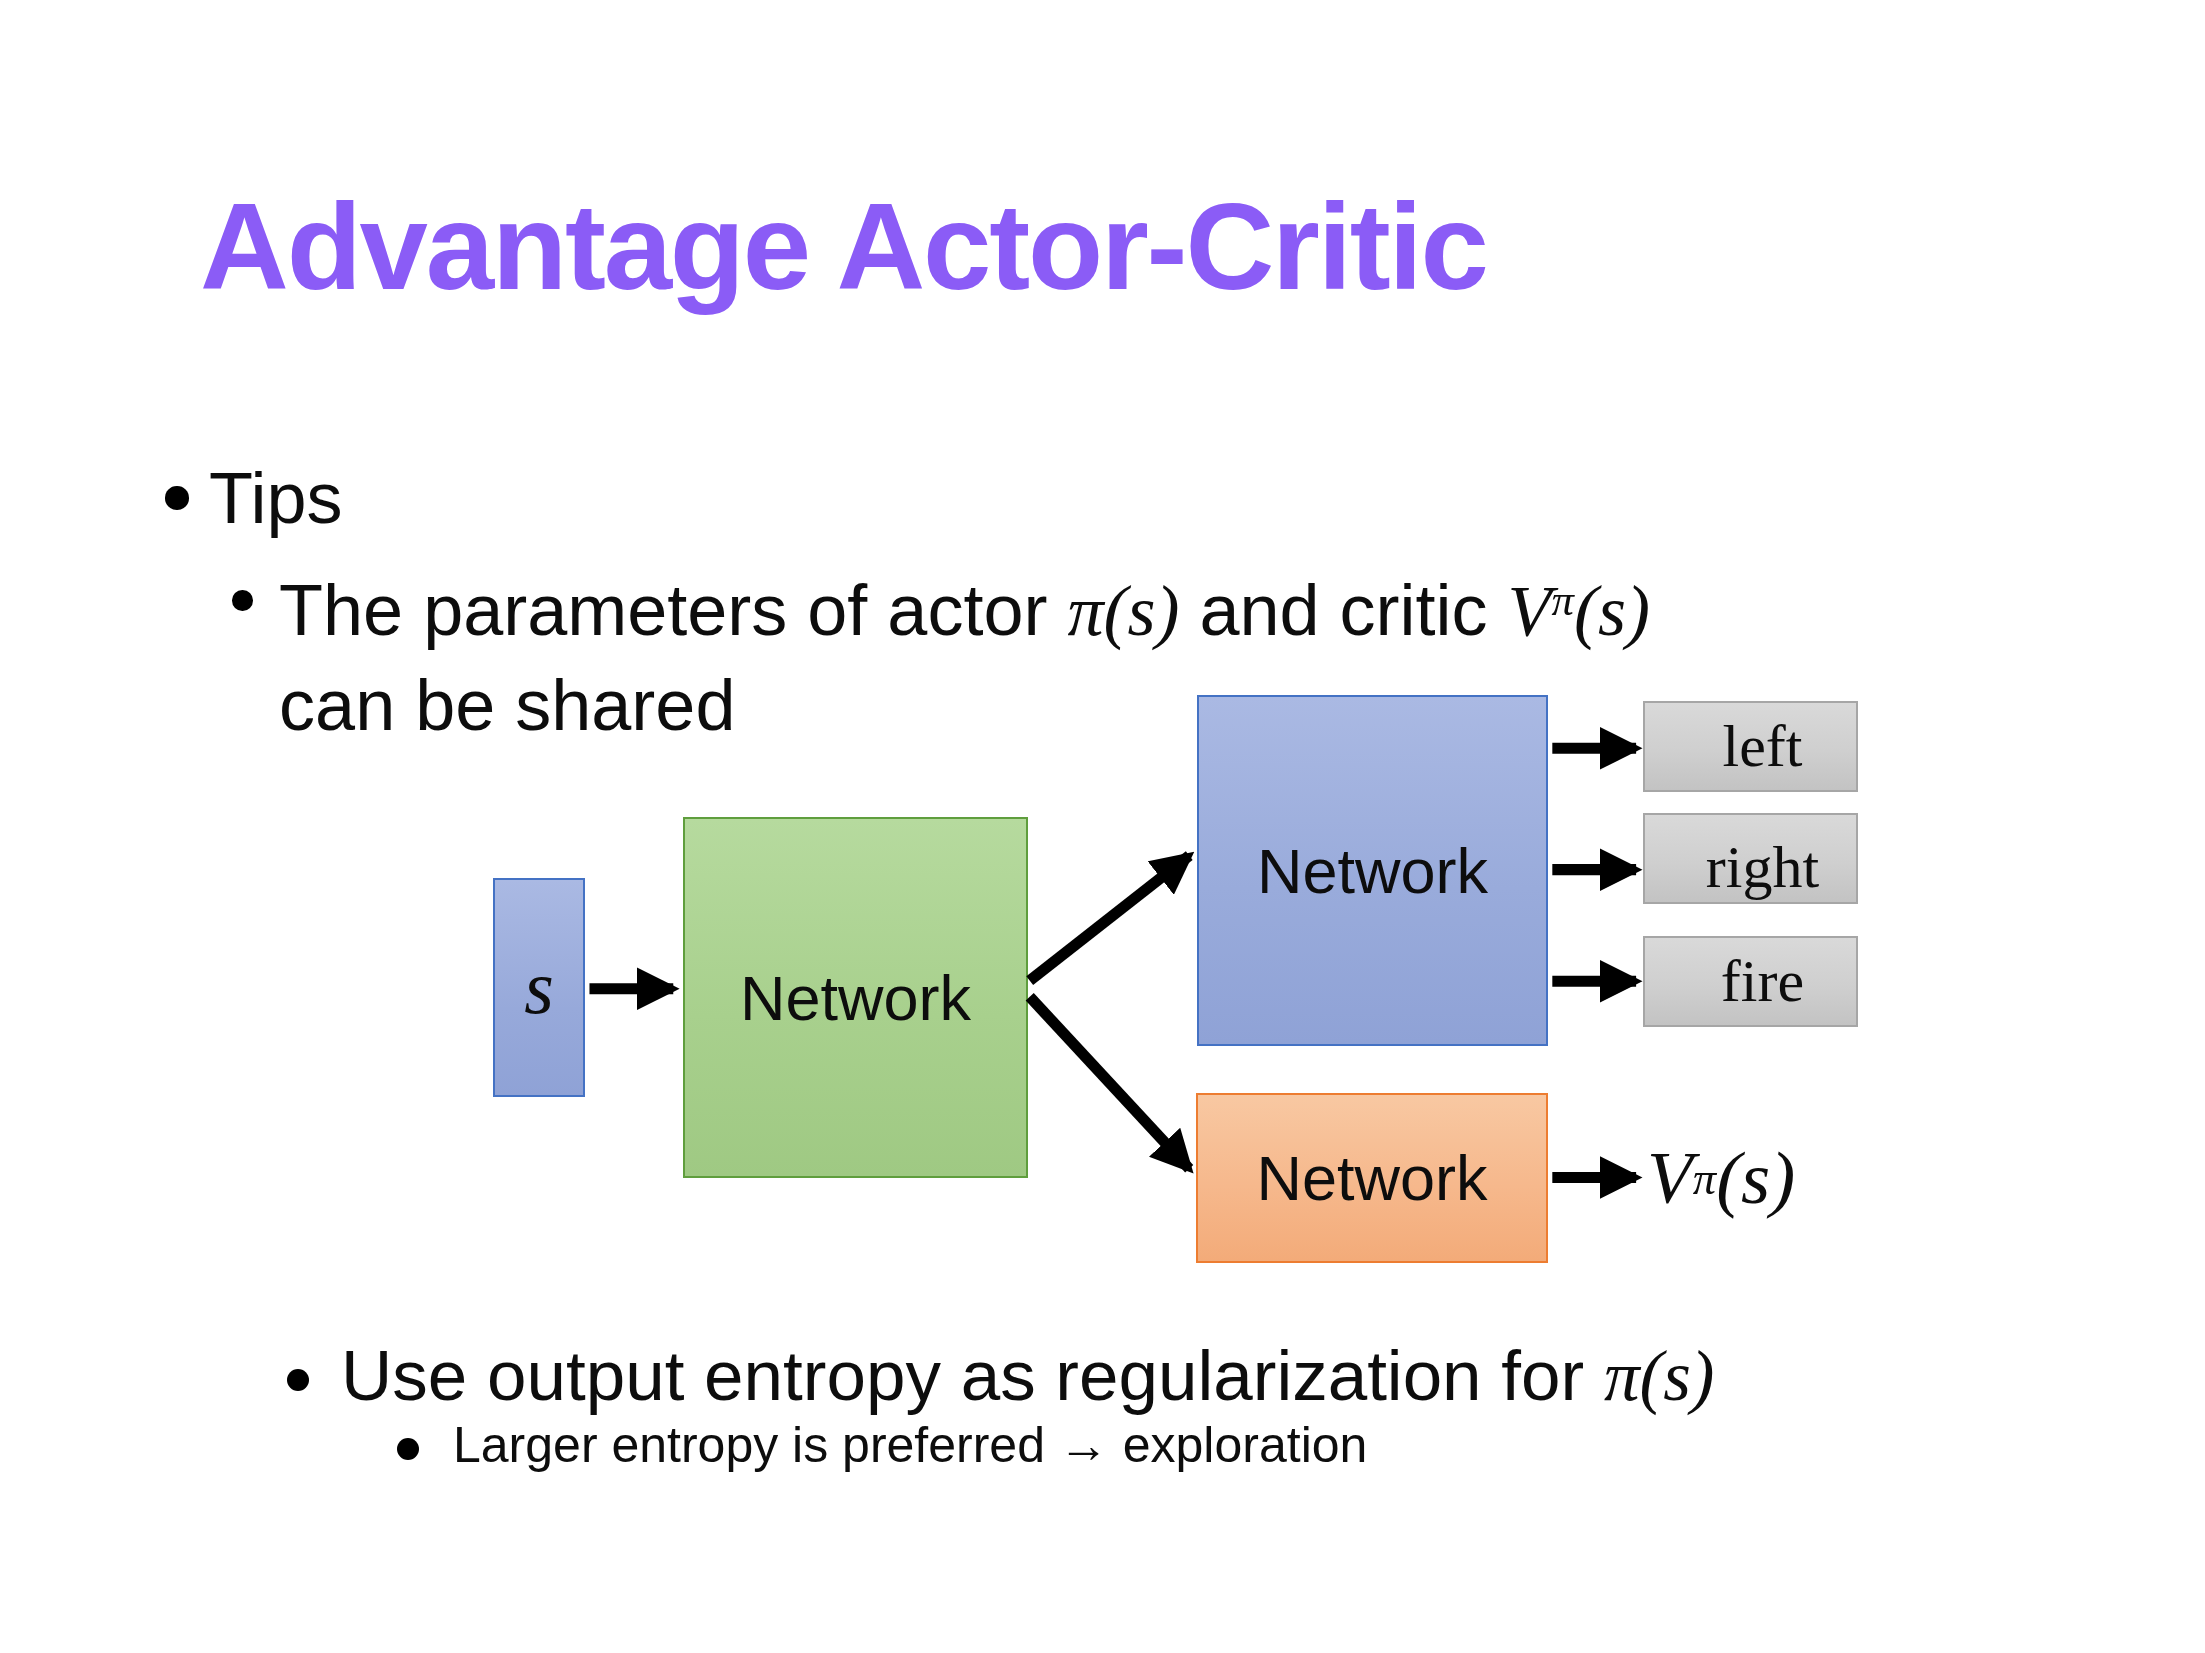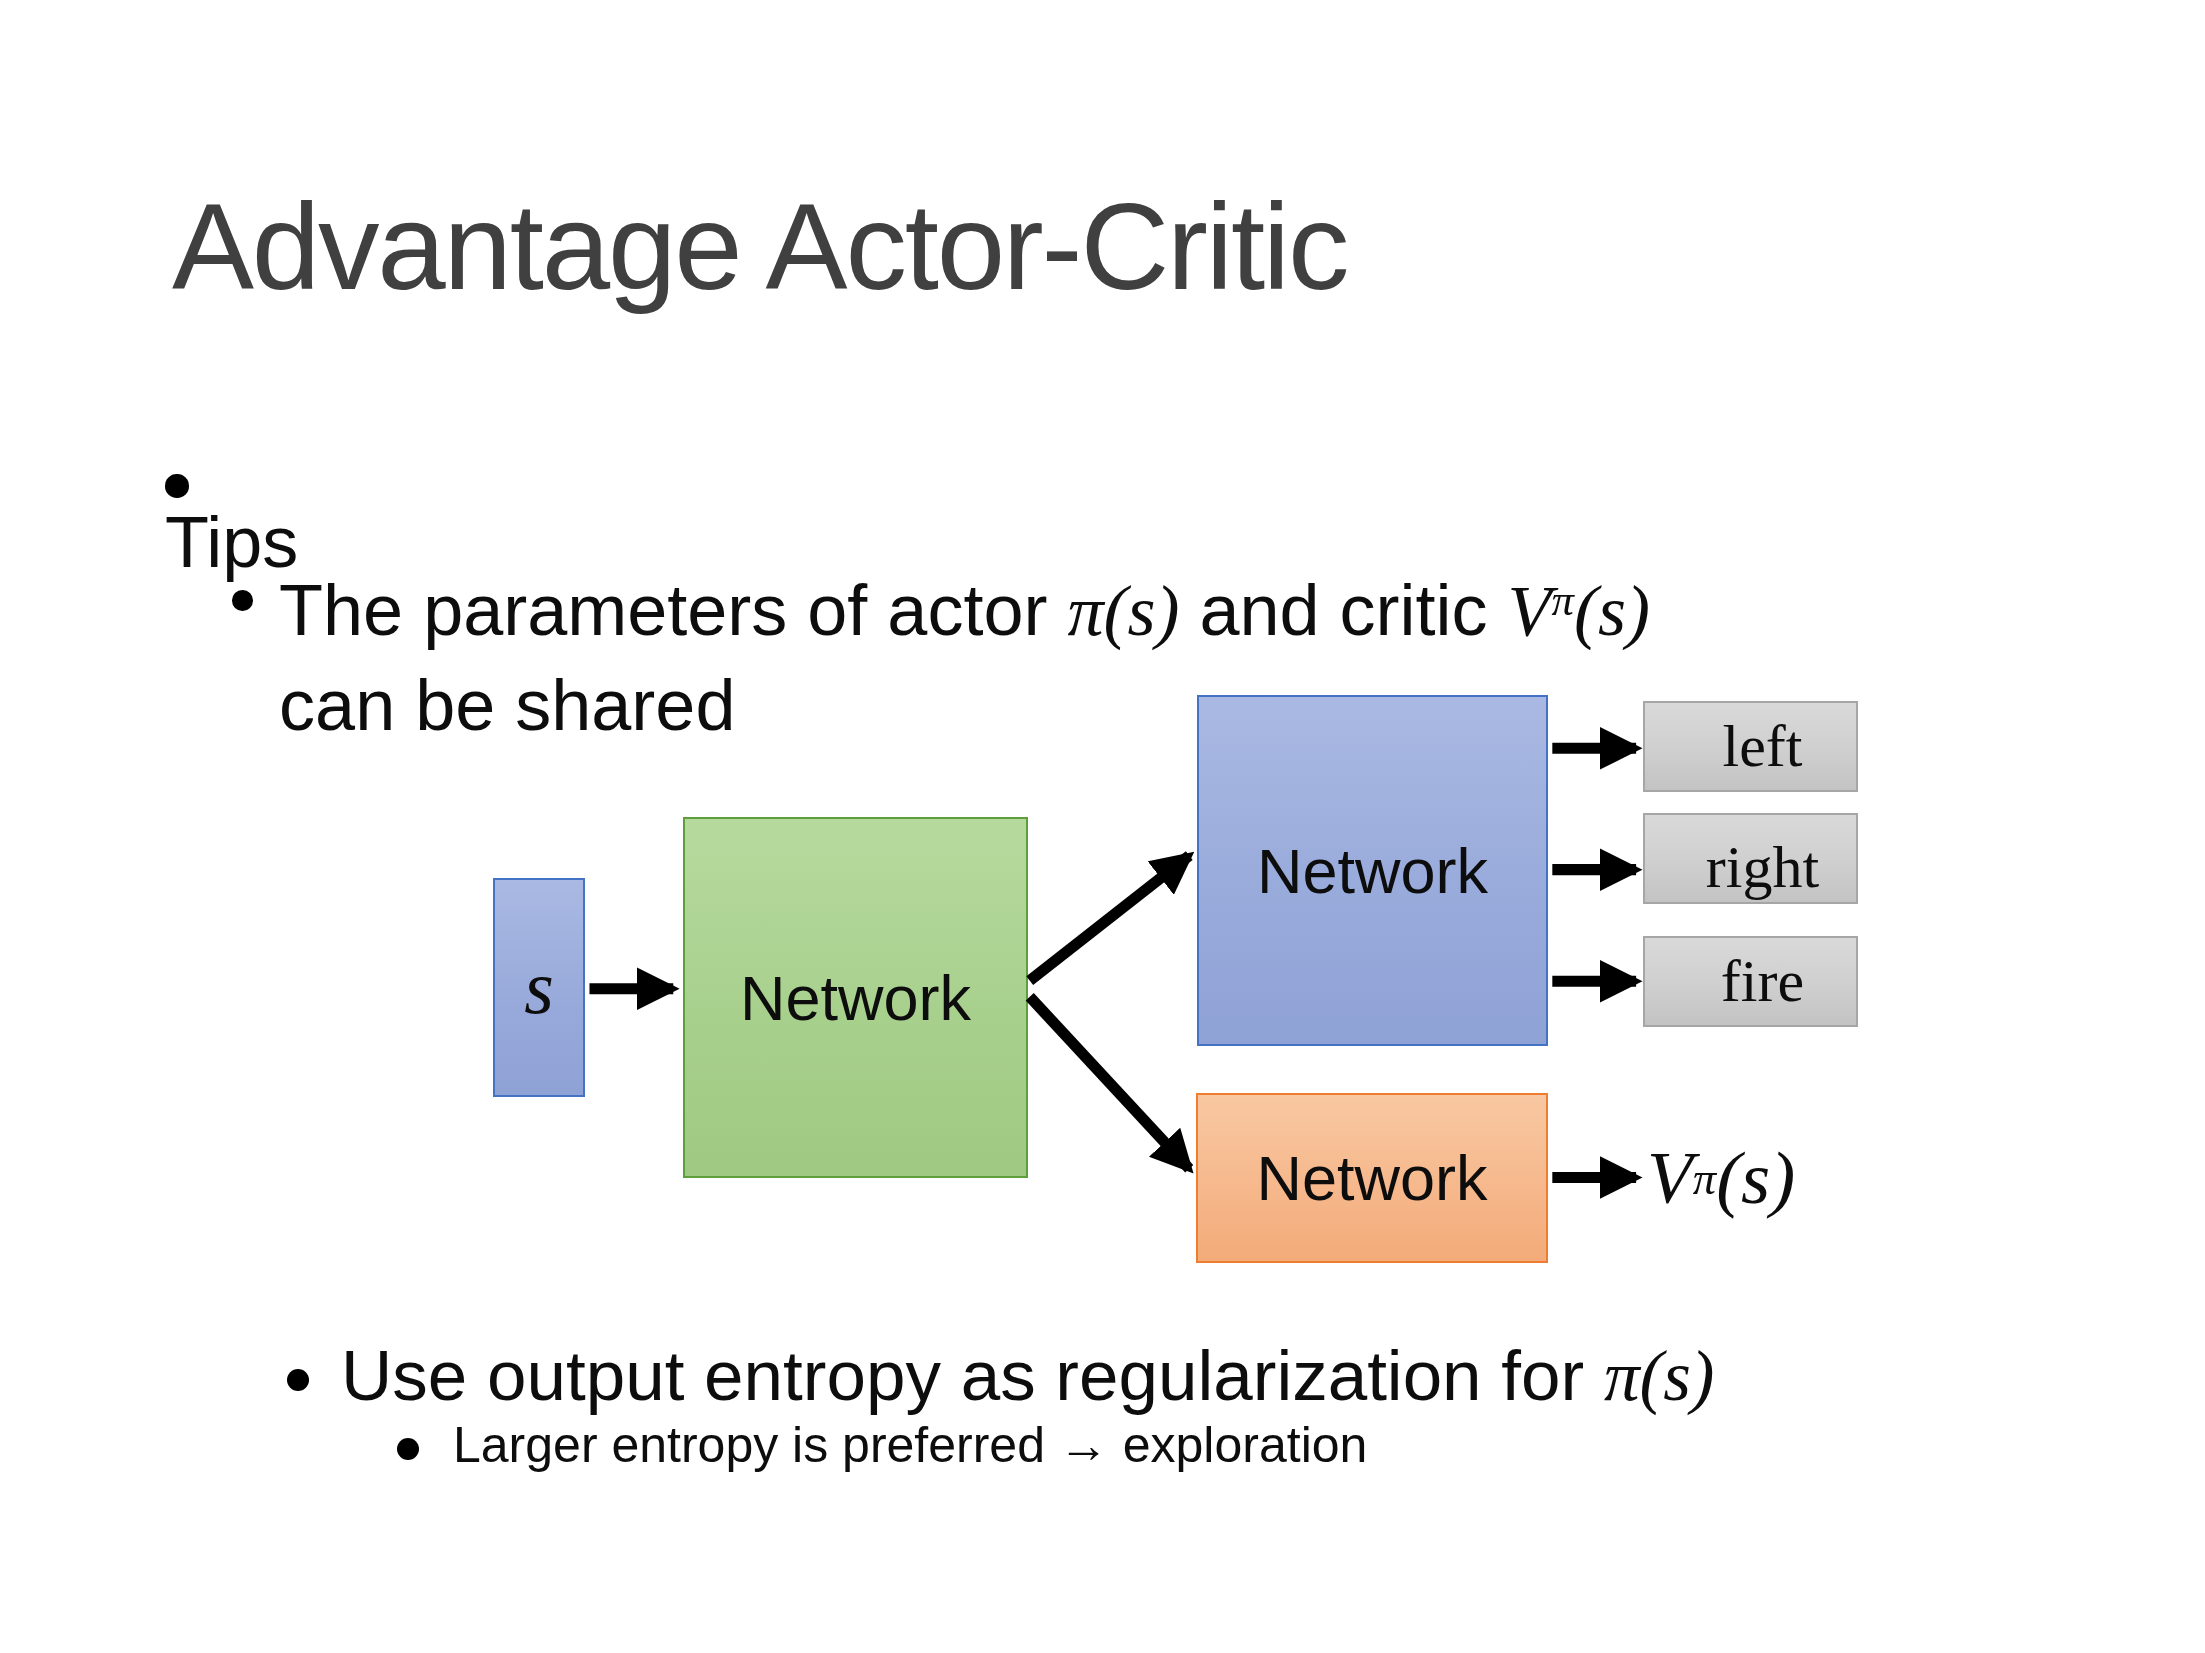--- a/index.html
+++ b/index.html
@@ -8,30 +8,31 @@
     width:2205px;
     height:1654px;
     background:#ffffff;
     overflow:hidden;
     font-family:"Liberation Sans", sans-serif;
     color:#0d0d0d;
   }
   
   .title{
     position:absolute;
-    left:172px; top:176px;
+    left:200px; top:176px;
     font-size:123px;
     letter-spacing:-2.2px;
     white-space:nowrap;
-    color:#404040;
+    color:#8b5cf6;
+    font-weight:bold;
   }
   .bullet-row{position:absolute; display:flex; align-items:flex-start;}
   .bullet-dot{background:#000;border-radius:50%;flex:0 0 auto;}
   .bullet-text{white-space:nowrap;}
-  #row-tips{left:165px; top:442px;flex-direction:column;}
+  #row-tips{left:165px; top:454px;}
   #row-tips .bullet-dot{width:23.5px;height:23.5px;margin-top:32px;margin-right:20.6px;}
   #row-tips .bullet-text{font-size:72px;line-height:88px;}
   #row-b2{left:232px; top:553px;}
   #row-b2 .bullet-dot{width:20.6px;height:20.6px;margin-top:37px;margin-right:26.5px;}
   #row-b2 .bullet-text{font-size:72px;line-height:94px;white-space:normal;width:1764px;}
   #row-b3{left:287px; top:1332px;}
   #row-b3 .bullet-dot{width:22px;height:22px;margin-top:37px;margin-right:32px;}
   #row-b3 .bullet-text{font-size:71px;line-height:87px;}
   #row-b4{left:397px; top:1403px;}
   #row-b4 .bullet-dot{width:22px;height:22px;margin-top:35px;margin-right:34px;}

